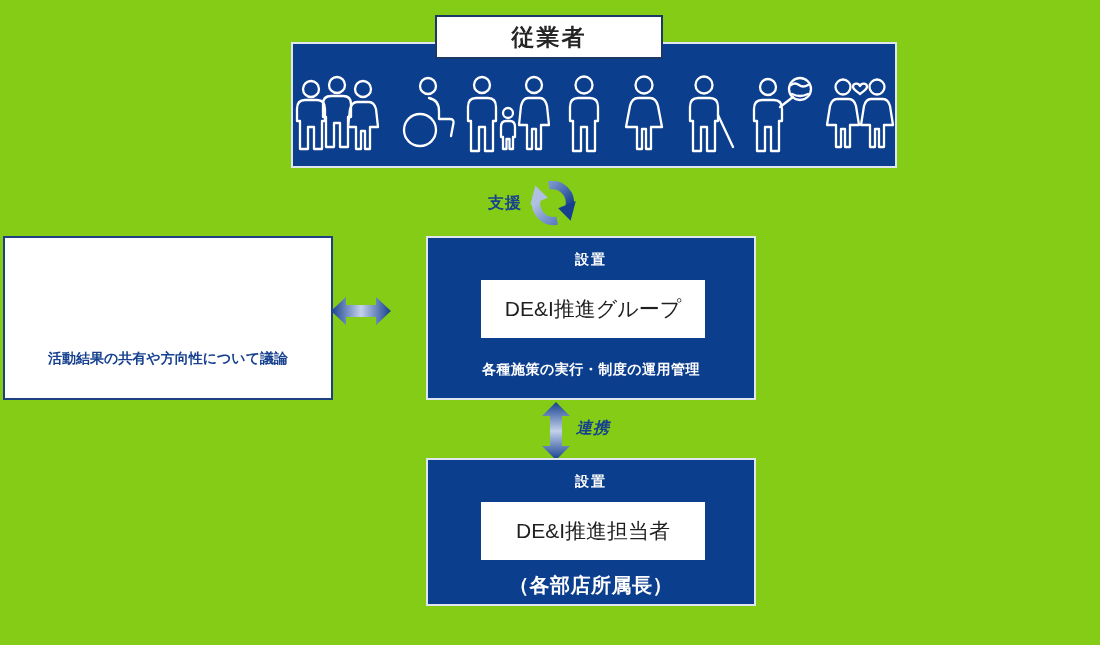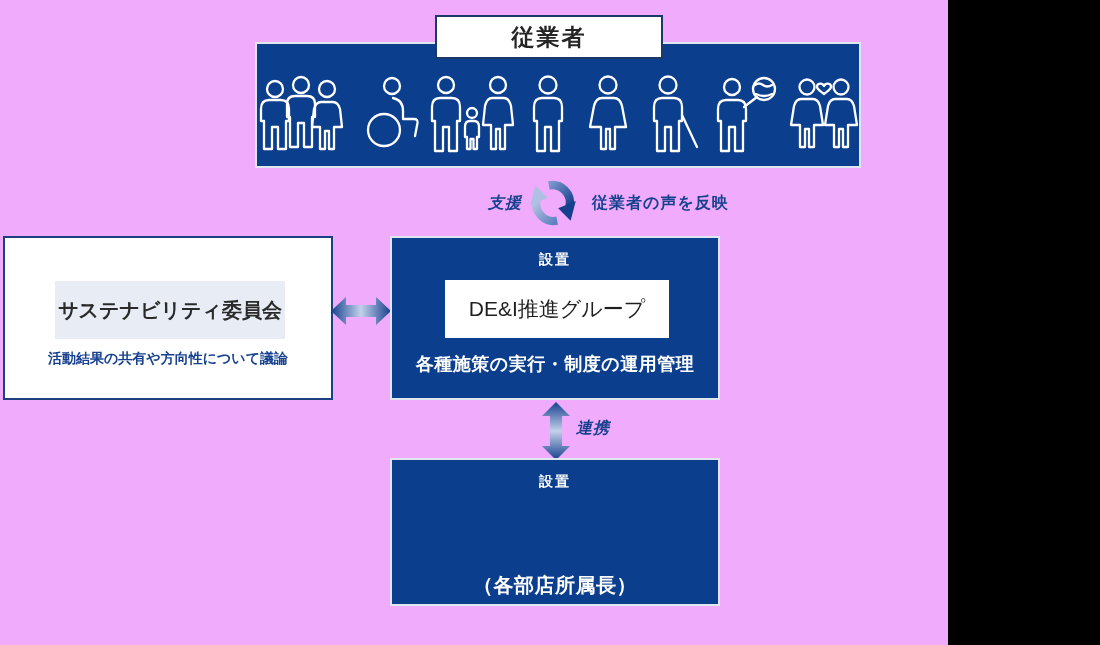--- a/index.html
+++ b/index.html
@@ -1,21 +1,21 @@
 <!DOCTYPE html>
 <html><head>
 <meta charset="utf-8">
 <style>
   html,body{margin:0;padding:0;background:#000;}
   .stage{
-    position:relative;width:948px;height:645px;background:#f0abfc;overflow:hidden;
+    position:relative;width:1100px;height:645px;background:#84cc16;overflow:hidden;
     font-family:"Liberation Sans","DejaVu Sans",sans-serif;
   }
   .navy-box{
-    position:absolute;background:#0c3e8e;border:2px solid #dfe6f0;box-sizing:border-box;
+    position:absolute;background:#0c3e8e;border:2px solid #dfe6f0;box-sizing:border-box;margin-left:36px;
   }
   .white-box{
     position:absolute;background:#ffffff;border:2px solid #1d4080;box-sizing:border-box;
   }
   .label-box{
     position:absolute;left:435px;top:15px;width:228px;height:44px;background:#fff;
     border:2px solid #1c3866;box-sizing:border-box;display:flex;align-items:center;justify-content:center;
     font-size:23px;font-weight:bold;color:#252525;z-index:3;letter-spacing:2px;
   }
   .icons-row{
@@ -26,22 +26,22 @@
   .pict{stroke:#fff;fill:none;stroke-width:2.3;stroke-linecap:round;stroke-linejoin:round;}
   .tag{
     position:absolute;left:0;right:0;top:13px;text-align:center;color:#fff;
     font-size:14px;font-weight:bold;letter-spacing:2px;
   }
   .inner-title{
     position:absolute;left:53px;top:42px;width:224px;height:58px;background:#fff;
     display:flex;align-items:center;justify-content:center;font-size:21px;font-weight:normal;color:#1f1f1f;
   }
   .box-desc{
-    position:absolute;left:0;right:0;top:114px;text-align:center;color:#fff;
-    font-size:18px;font-weight:bold;letter-spacing:0.5px;
+    position:absolute;left:0;right:0;top:123px;text-align:center;color:#fff;
+    font-size:14px;font-weight:bold;letter-spacing:0.5px;
   }
   .committee-title{
     position:absolute;left:50px;top:43px;width:230px;height:58px;background:#e8ecf5;
     display:flex;align-items:center;justify-content:center;font-size:20px;font-weight:bold;color:#2a2a2a;
   }
   .committee-desc{
     position:absolute;left:0;right:0;top:112px;text-align:center;color:#17418f;
     font-size:14px;font-weight:bold;
   }
   .flow-label{
@@ -128,25 +128,23 @@
       <linearGradient id="gl" x1="1" y1="1" x2="0" y2="0">
         <stop offset="0" stop-color="#5f7fc0"></stop>
           <stop offset="1" stop-color="#b7c6e4"></stop>
       </linearGradient>
     </defs>
     <path d="M24 12 A17 17 0 0 1 44 32" stroke="url(#gd)" stroke-width="8" fill="none"></path>
     <polygon points="50,27 45,46 33,34" fill="#16408e"></polygon>
     <path d="M32 46 A17 17 0 0 1 12 26" stroke="url(#gl)" stroke-width="8" fill="none"></path>
     <polygon points="6,31 11,12 23,24" fill="#b0c0e2"></polygon>
   </svg>
-  <div class="flow-label" style="left:488px;top:193px;font-style:italic;">支援</div>
-  <div class="flow-label" style="left:592px;top:193px;">従業者の声を反映</div>
+  <div class="flow-label" style="left:488px;top:193px;">支援</div>
 
   <div class="white-box" style="left:3px;top:236px;width:330px;height:164px;">
-    <div class="committee-title">サステナビリティ委員会</div>
     <div class="committee-desc">活動結果の共有や方向性について議論</div>
   </div>
 
   <svg class="abs" style="left:331px;top:294px;" width="60" height="34" viewBox="0 0 60 34">
     <defs>
       <linearGradient id="gh" x1="0" y1="0" x2="1" y2="0">
         <stop offset="0" stop-color="#16408e"></stop>
           <stop offset="0.5" stop-color="#c3d1ea"></stop>
         <stop offset="1" stop-color="#16408e"></stop>
       </linearGradient>
@@ -167,16 +165,17 @@
           <stop offset="0.5" stop-color="#c3d1ea"></stop>
         <stop offset="1" stop-color="#16408e"></stop>
       </linearGradient>
     </defs>
     <polygon points="16,0 30,14 22,14 22,44 30,44 16,58 2,44 10,44 10,14 2,14" fill="url(#gv)"></polygon>
   </svg>
   <div class="flow-label" style="left:576px;top:418px;font-style:italic;">連携</div>
 
   <div class="navy-box" style="left:390px;top:458px;width:330px;height:148px;">
     <div class="tag">設置</div>
+    <div class="inner-title">DE&amp;I推進担当者</div>
     <div class="box-desc" style="top:112px;font-size:20px;">（各部店所属長）</div>
   </div>
 
 </div>
 
 </body></html>

